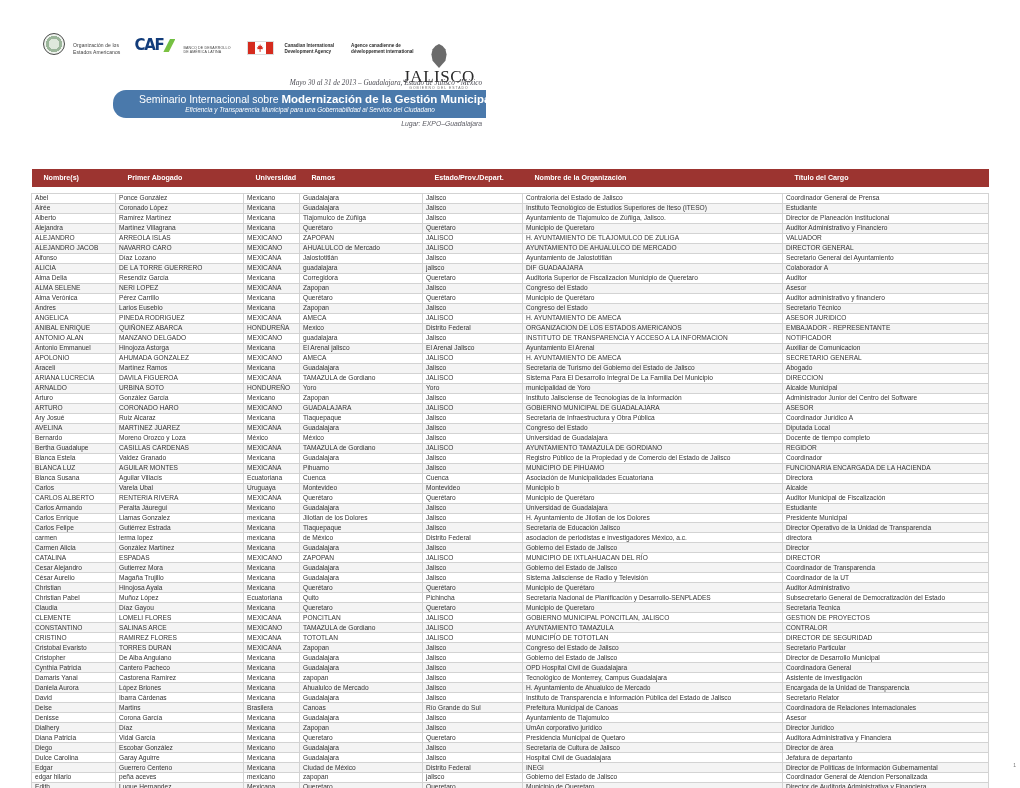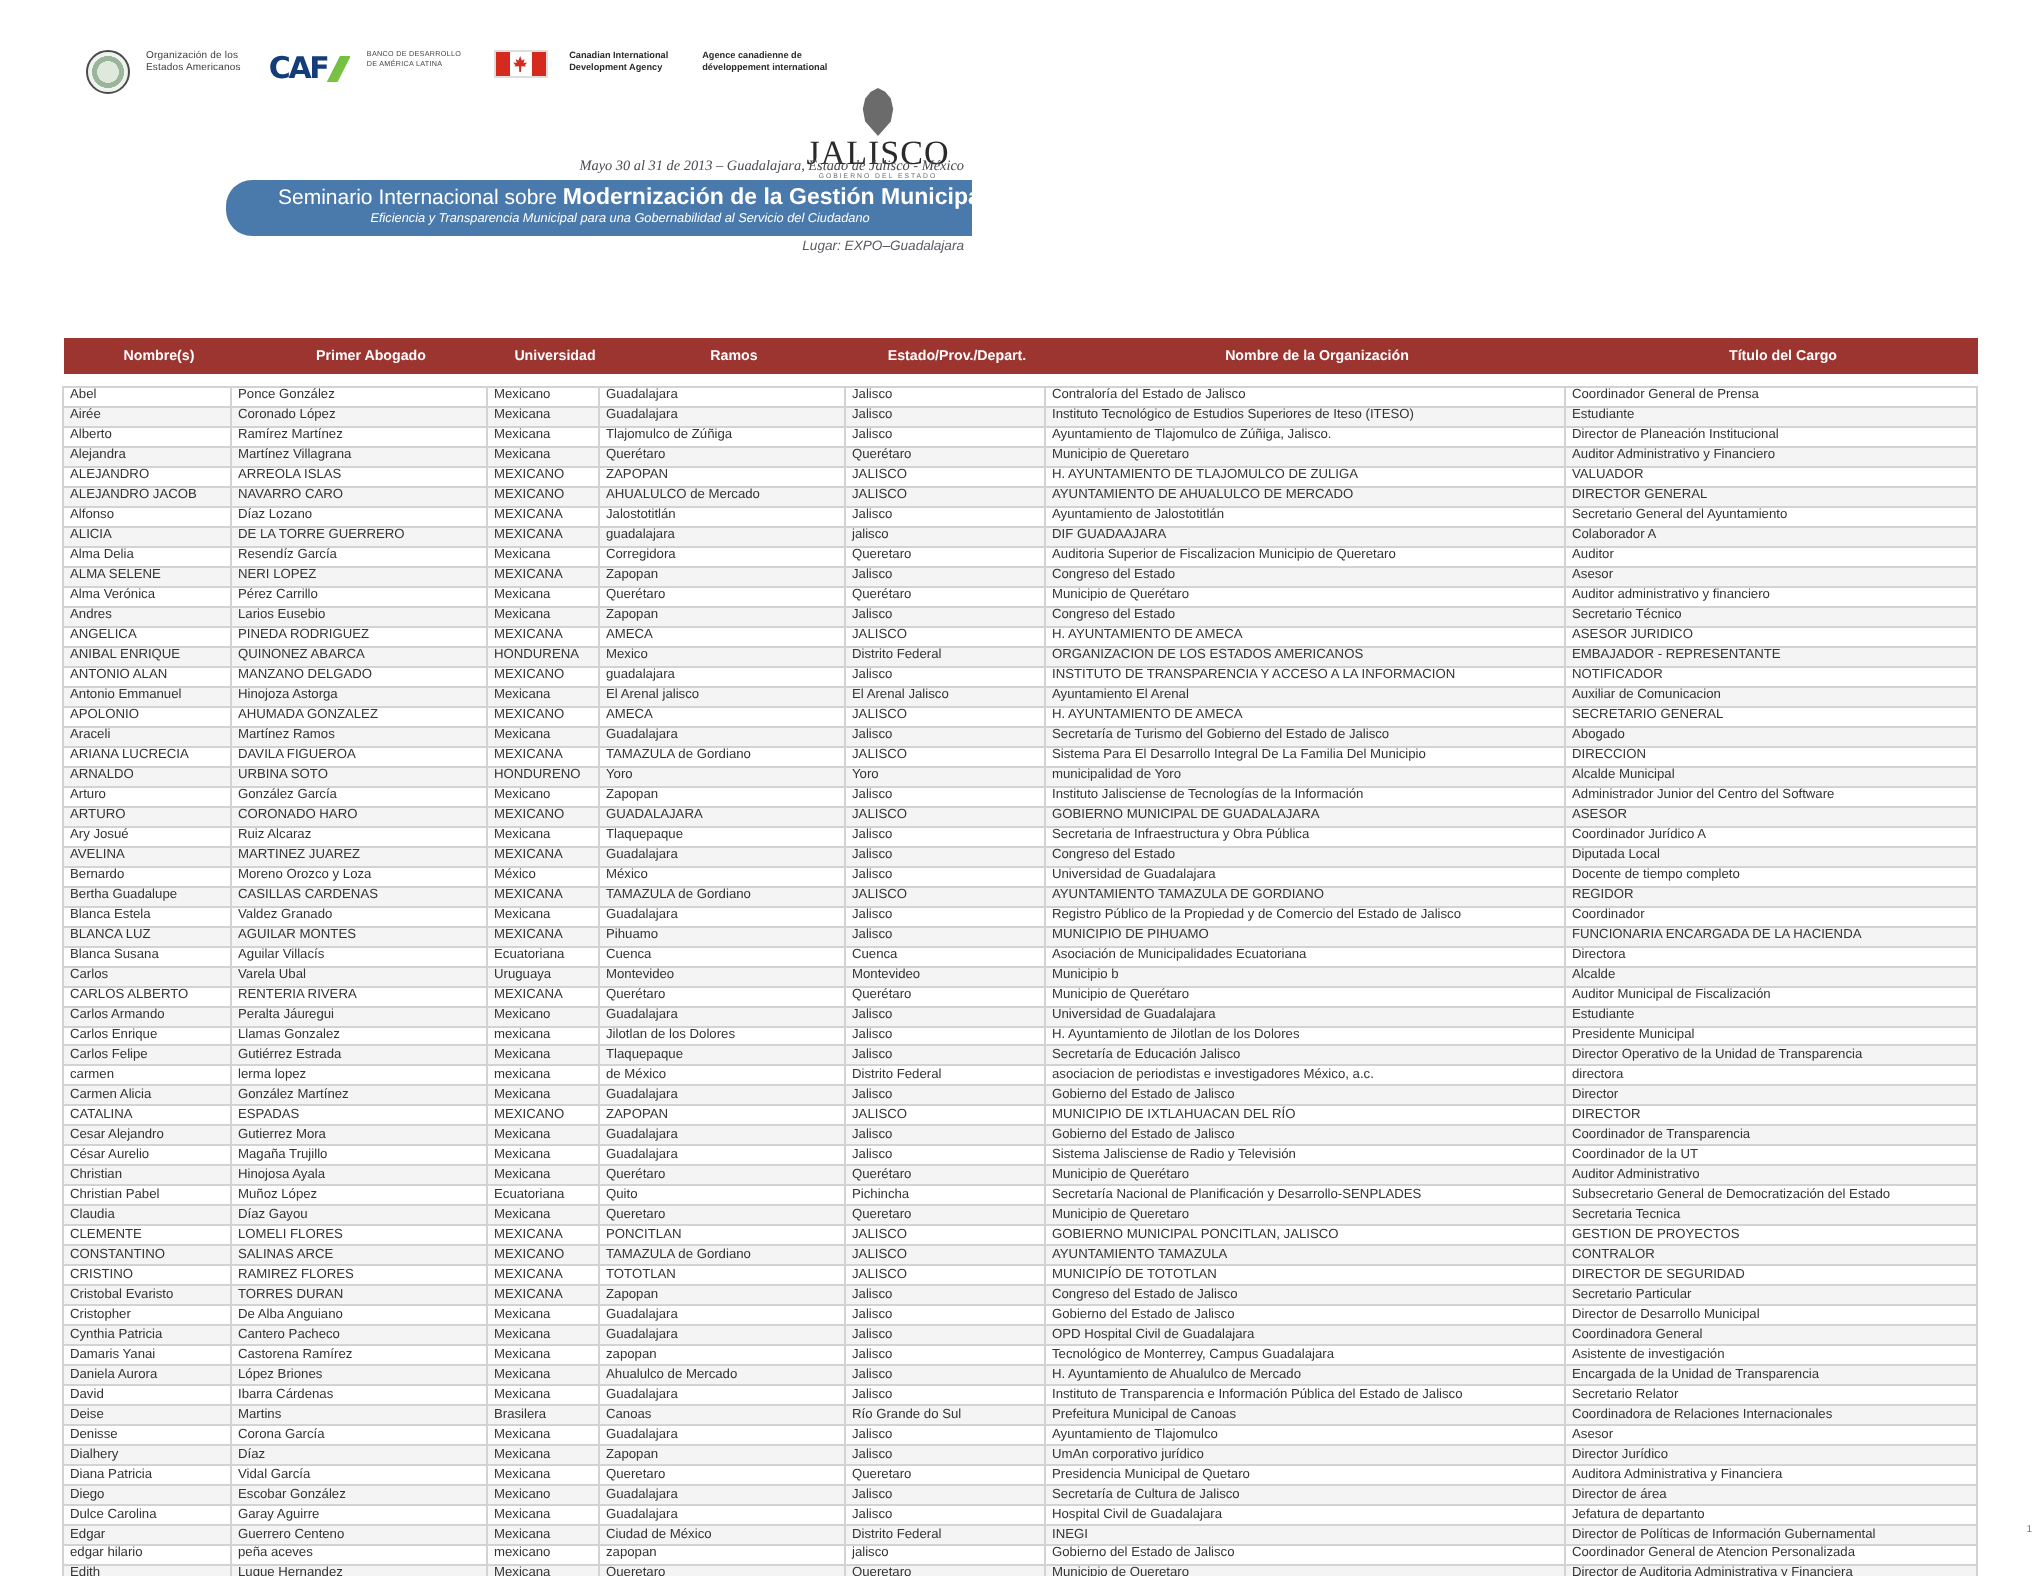--- a/index.html
+++ b/index.html
@@ -27,21 +27,21 @@
     height: 107px;
     background: #ffffff;
     overflow: hidden;
   }
   .logo-row {
     position: absolute;
     left: 0; top: 3px;
     width: 457px;
     height: 30px;
     display: flex;
-    align-items: flex-start;
+    align-items: flex-end;
     gap: 8px;
     padding-left: 12px;
     box-sizing: border-box;
   }
   .oea-seal {
     width: 20px; height: 20px;
     border-radius: 50%;
     border: 1.6px solid #4a4a4a;
     background:
       radial-gradient(circle at 50% 50%, #dfe8dc 0%, #dfe8dc 38%, #9bb59a 39%, #9bb59a 56%, #eff3ee 57%);
@@ -225,21 +225,21 @@
     table-layout: fixed;
     width: 957px;
     font-size: 6.6px;
     color: #3a3a3a;
   }
   table.reg thead th {
     background: #9c3430;
     color: #ffffff;
     font-size: 7.1px;
     font-weight: bold;
-    text-align: center;
+    text-align: left;
     padding: 3px 0 3px 12px;
     height: 12px;
     border: none;
     white-space: nowrap;
     overflow: hidden;
   }
   table.reg tbody tr { height: 8.8px; }
   table.reg tbody td {
     border: 0.5px solid #d3d3d3;
     padding: 0.4px 0 0.4px 3px;

